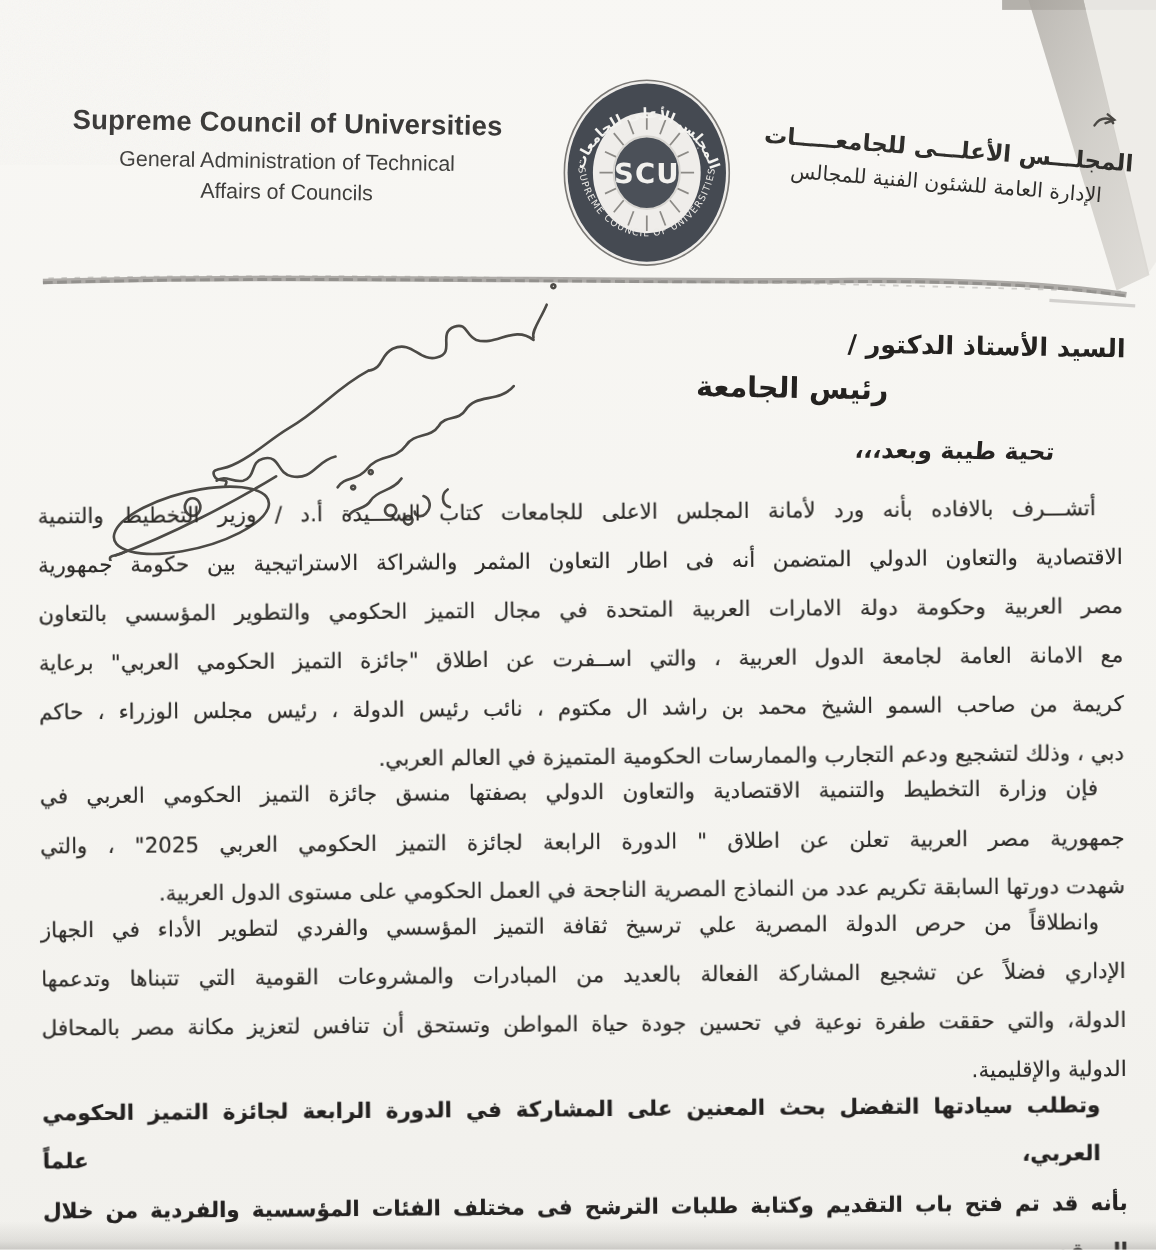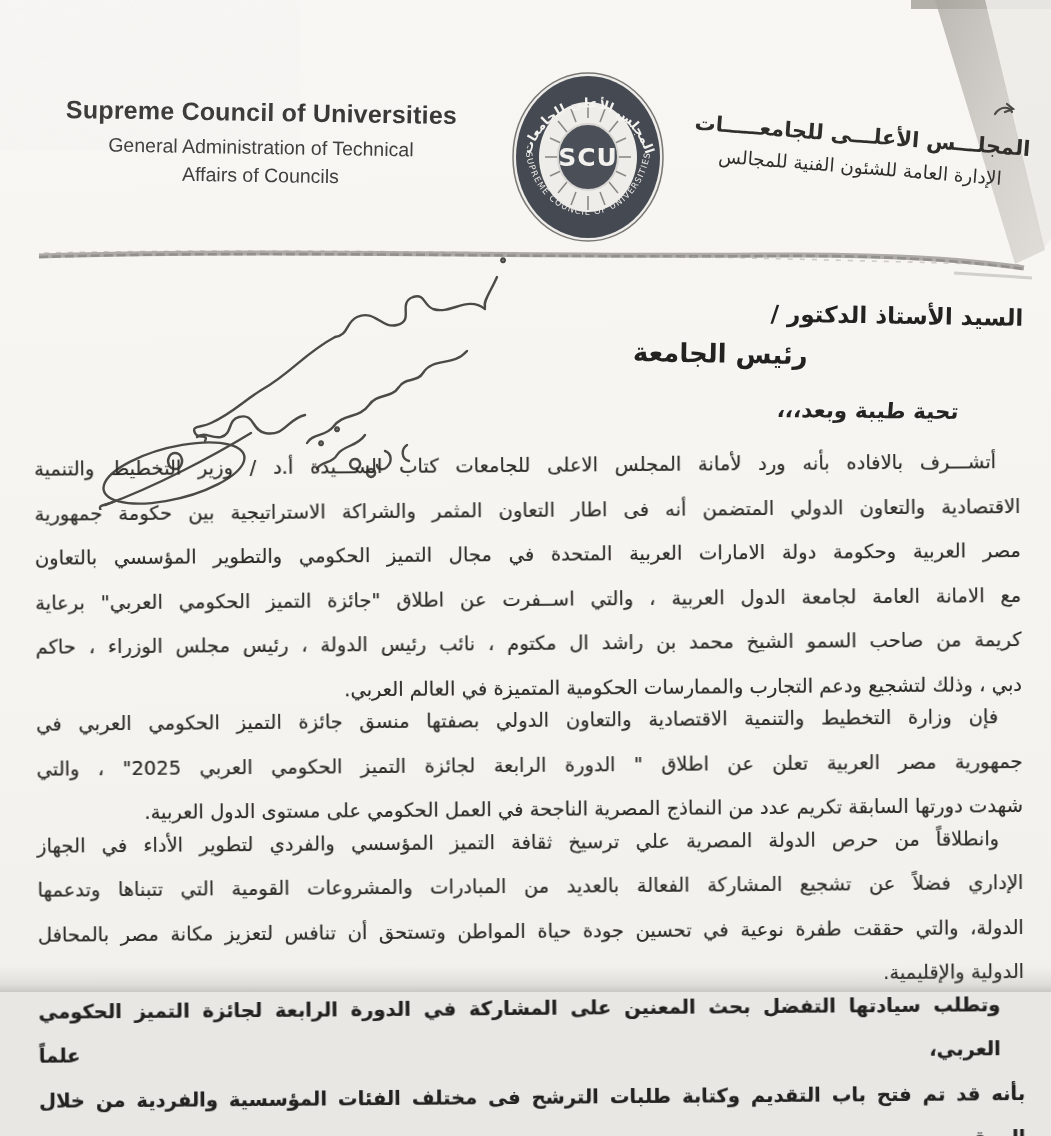--- a/index.html
+++ b/index.html
@@ -1,17 +1,17 @@
 <!DOCTYPE html>
 <html lang="ar"><head>
 <meta charset="utf-8">
 <style>
   html,body{margin:0;padding:0;}
   body{width:1051px;height:1136px;overflow:hidden;background:#e8e7e4;}
-  .page{position:relative;width:1051px;height:992px;
+  .page{position:relative;width:1051px;height:1136px;
         background:linear-gradient(178deg,#f8f7f4 0%,#f5f4f0 60%,#f1f0ec 100%);
         font-family:"DejaVu Sans",sans-serif;color:#2c2a27;}
   
   .lh-en{position:absolute;left:58px;top:98px;width:406px;text-align:center;
          transform:rotate(0.9deg);color:#3d3c3a;}
   .lh-en .org{font-family:"Liberation Sans",sans-serif;font-size:25px;font-weight:700;
               letter-spacing:.2px;color:#3a3938;}
   .lh-en .dept{font-family:"Liberation Sans",sans-serif;font-size:19.5px;font-weight:400;
                line-height:1.45;margin-top:6px;color:#403f3d;}
   .lh-ar{position:absolute;left:688px;top:110px;width:352px;text-align:center;direction:rtl;

